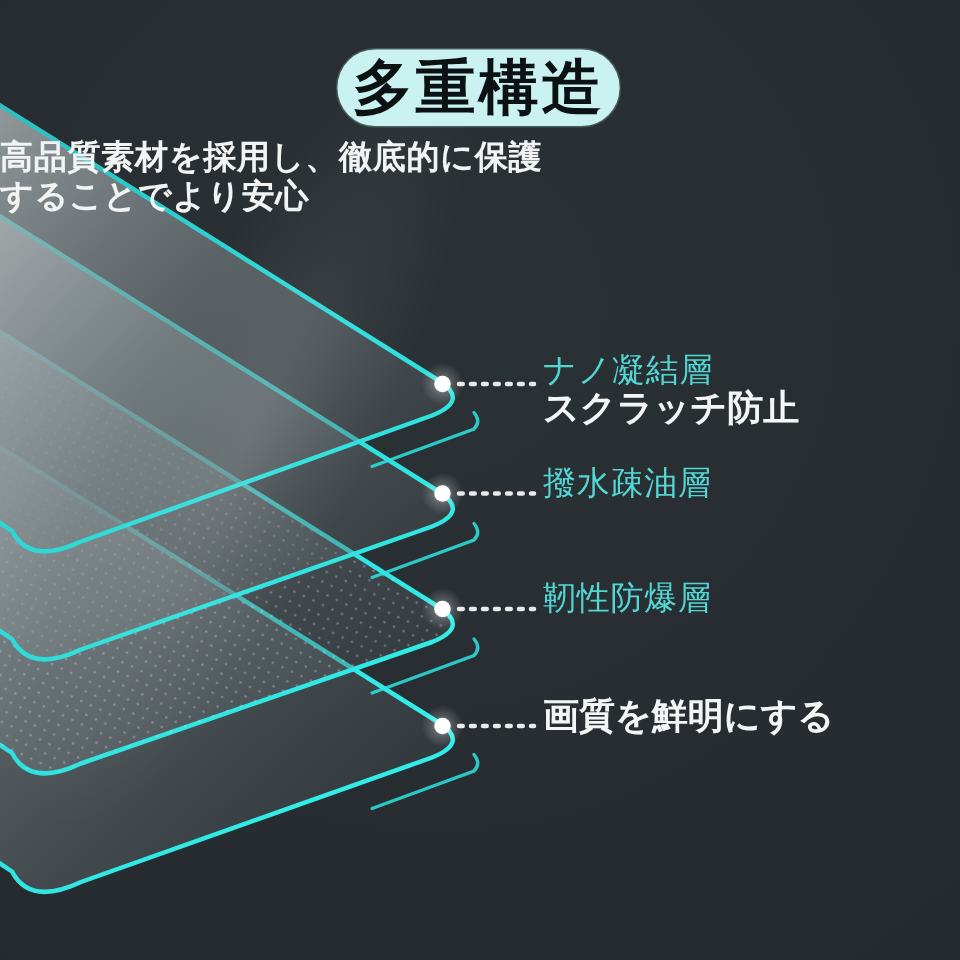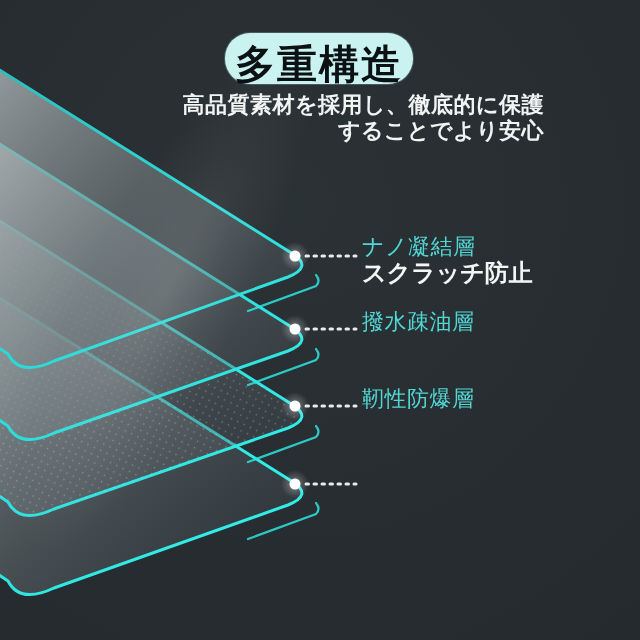--- a/index.html
+++ b/index.html
@@ -6,28 +6,28 @@
   *{box-sizing:border-box;}
   #stage{
     position:relative;width:640px;height:640px;overflow:hidden;
     background:radial-gradient(circle at 45% 32%, #2b3236 0%, #272d31 55%, #242a2e 100%);
     font-family:"Liberation Sans","DejaVu Sans",sans-serif;
   }
   #layers-svg{position:absolute;left:0;top:0;width:640px;height:640px;display:block;}
   .title-box{
     position:absolute;left:225px;top:33px;width:188px;height:51px;
     background:#c9f2f0;border-radius:25px;
-    display:flex;align-items:flex-end;justify-content:center;
+    display:flex;align-items:center;justify-content:center;
     box-shadow:0 0 0 1px rgba(160,220,218,0.25);
   }
   .title-text{
     font-size:40px;font-weight:900;color:#0c1114;letter-spacing:2px;line-height:1;
   }
   .subtitle{
-    position:absolute;left:0;top:92px;width:544px;text-align:right;
+    position:absolute;left:0;top:92px;width:544px;text-align:left;
     color:#f2f4f4;font-size:22px;font-weight:700;line-height:26px;letter-spacing:0.5px;
   }
   .label-row{position:absolute;left:362px;width:230px;}
   .label-row .layer-name{
     color:#52d6d4;font-size:22px;font-weight:400;line-height:25px;letter-spacing:0.5px;
     white-space:nowrap;
   }
   .label-row .layer-desc{
     color:#f4f6f6;font-size:24px;font-weight:700;line-height:24px;margin-top:2px;
     white-space:nowrap;
@@ -133,15 +133,16 @@
 
   <div class="label-row row-2">
     <div class="layer-name">撥水疎油層</div>
   </div>
 
   <div class="label-row row-3">
     <div class="layer-name">靭性防爆層</div>
   </div>
 
   <div class="label-row row-4">
+    <div class="layer-desc">画質を鮮明にする</div>
   </div>
 
 </div>
 
 </body></html>

